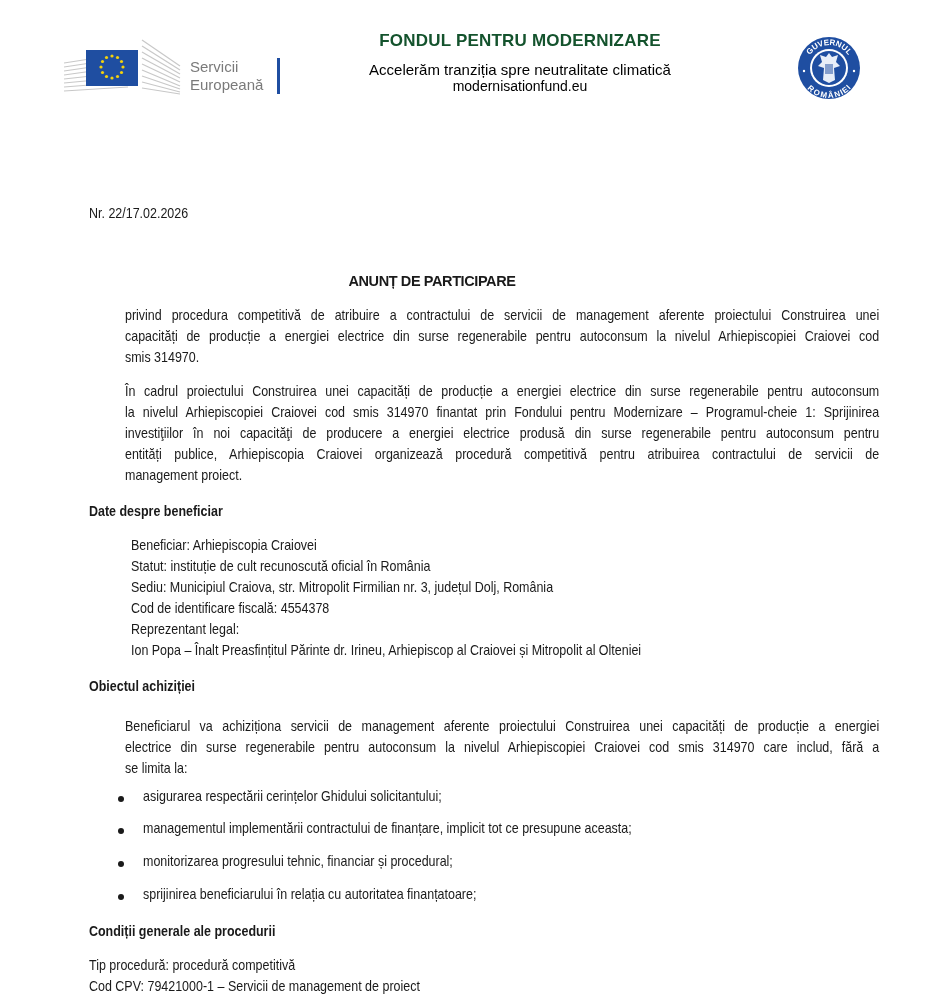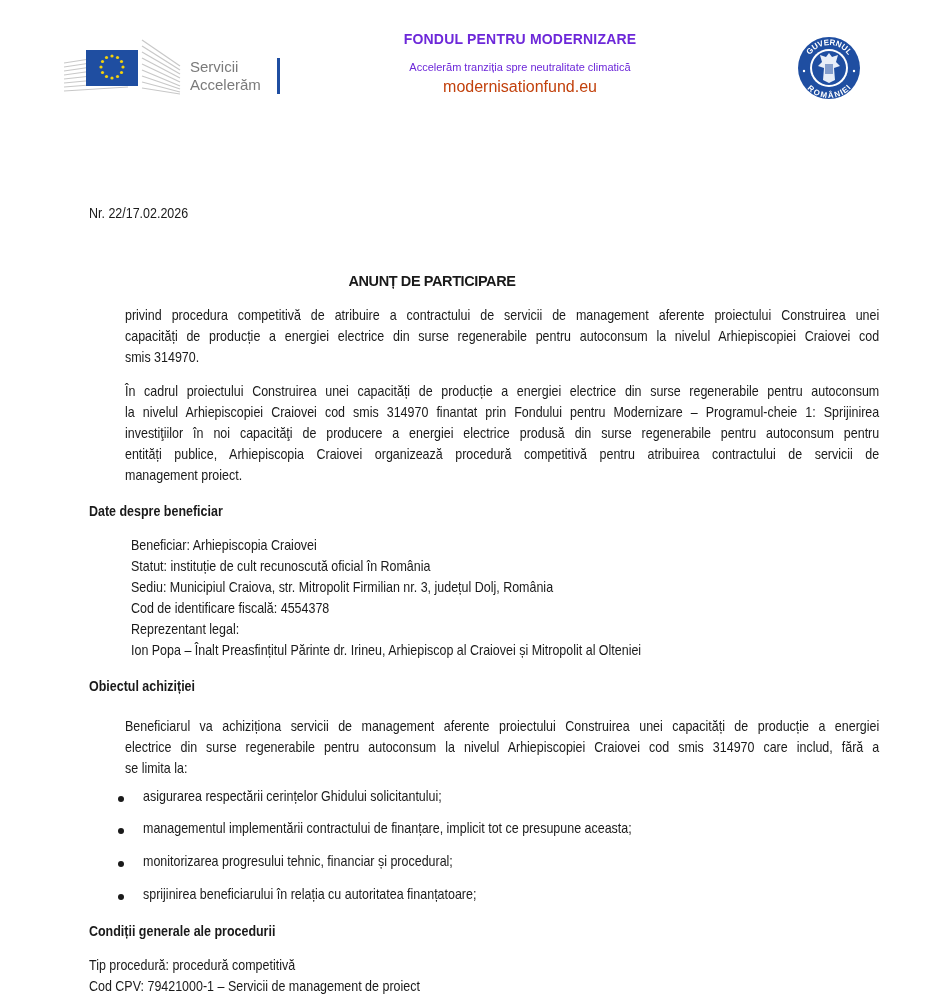--- a/index.html
+++ b/index.html
@@ -46,27 +46,27 @@
         <circle cx="55.5" cy="44.5" r="1.6"></circle>
       <circle cx="50" cy="46" r="1.6"></circle>
         <circle cx="44.5" cy="44.5" r="1.6"></circle>
         <circle cx="40.5" cy="40.5" r="1.6"></circle>
       <circle cx="39" cy="35" r="1.6"></circle>
         <circle cx="40.5" cy="29.5" r="1.6"></circle>
         <circle cx="44.5" cy="25.5" r="1.6"></circle>
     </g>
   </svg>
   <div style="position:absolute;left:128px;top:26px;font-size:15px;color:#7a7a7a;line-height:18px;">Servicii</div>
-  <div style="position:absolute;left:128px;top:44px;font-size:15px;color:#7a7a7a;line-height:18px;">Accelerăm</div>
+  <div style="position:absolute;left:128px;top:44px;font-size:15px;color:#7a7a7a;line-height:18px;">Europeană</div>
   <div style="position:absolute;left:215px;top:26px;width:3px;height:36px;background:#1f4ea1;"></div>
 </div>
 
-<div class="abs" style="left:350px;top:31px;width:340px;text-align:center;font-size:14px;font-weight:bold;color:#6d28d9;letter-spacing:0.2px;">FONDUL PENTRU MODERNIZARE</div>
-<div class="abs" style="left:350px;top:61px;width:340px;text-align:center;font-size:11px;color:#6d28d9;">Accelerăm tranziția spre neutralitate climatică</div>
-<div class="abs" style="left:350px;top:78px;width:340px;text-align:center;font-size:16px;color:#c2410c;">modernisationfund.eu</div>
+<div class="abs" style="left:350px;top:31px;width:340px;text-align:center;font-size:17px;font-weight:bold;color:#14532d;letter-spacing:0.2px;">FONDUL PENTRU MODERNIZARE</div>
+<div class="abs" style="left:350px;top:61px;width:340px;text-align:center;font-size:15px;color:#000000;">Accelerăm tranziția spre neutralitate climatică</div>
+<div class="abs" style="left:350px;top:78px;width:340px;text-align:center;font-size:14px;color:#000000;">modernisationfund.eu</div>
 
 <div class="abs" style="left:796px;top:35px;width:66px;height:66px;">
   <svg width="66" height="66" viewBox="0 0 66 66">
     <circle cx="33" cy="33" r="31" fill="#1f4ea1"></circle>
     <circle cx="33" cy="33" r="19" fill="#fff"></circle>
     <circle cx="33" cy="33" r="17" fill="#1f4ea1"></circle>
     <path d="M33 18 L36 22 L42 20 L40 27 L44 31 L38 33 L39 45 L33 48 L27 45 L28 33 L22 31 L26 27 L24 20 L30 22 Z" fill="#e8eef8"></path>
     <rect x="29" y="29" width="8" height="10" fill="#1f4ea1" opacity="0.5"></rect>
     <defs>
       <path id="arcTop" d="M10 33 A23 23 0 0 1 56 33"></path>

